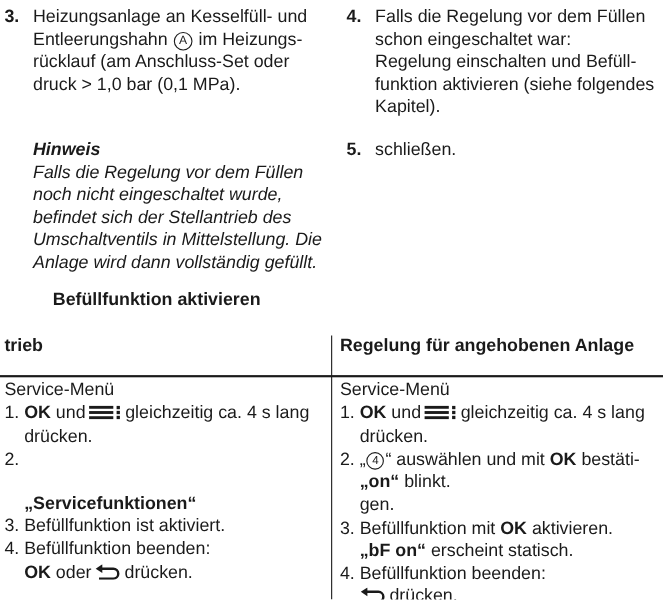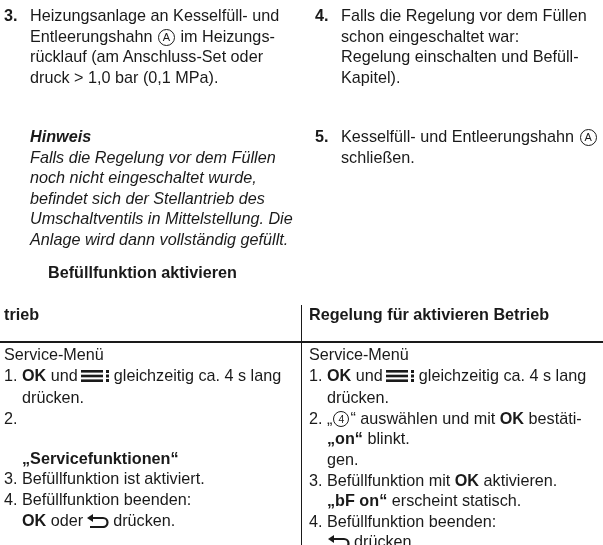--- a/index.html
+++ b/index.html
@@ -53,42 +53,42 @@
   <div class="note-body">Umschaltventils in Mittelstellung. Die</div>
   <div class="note-body">Anlage wird dann vollständig gefüllt.</div>
 </div>
 
 <div class="abs step" style="left:315px; top:5px; width:288px;">
   <span class="num">4.</span>
   <div class="txt">
     <div>Falls die Regelung vor dem Füllen</div>
     <div>schon eingeschaltet war:</div>
     <div>Regelung einschalten und Befüll-</div>
+    <div>funktion aktivieren (siehe folgendes</div>
     <div>Kapitel).</div>
   </div>
 </div>
 
 <div class="abs step" style="left:315px; top:126px; width:288px;">
   <span class="num">5.</span>
   <div class="txt">
-    <div><span>Kesselfüll- und Entleerungshahn</span> <span class="circ">A</span></div>
     <div>schließen.</div>
   </div>
 </div>
 
 <div class="abs section-title" style="left:4px; top:262px;">Befüllfunktion aktivieren</div>
 
 <div>
   <div class="vline"></div>
   <div class="hline"></div>
 
   <div class="cell th" style="left:4px; top:304px; width:295px;">
     <div>trieb</div>
   </div>
-  <div class="cell th" style="left:309px; top:304px; width:290px;">Regelung für aktivieren Betrieb</div>
+  <div class="cell th" style="left:309px; top:304px; width:290px;">Regelung für angehobenen Anlage</div>
 
   <div class="cell" style="left:4px; top:344px; width:295px;">
     <div>Service-Menü</div>
     <div class="li">
       <span class="n">1.</span>
       <div class="c">
         <div><span class="bold">OK</span> <span>und</span><span class="menu-icon"><svg width="32" height="14" viewBox="0 0 32 14">
                 <rect x="1" y="1" width="22" height="2.6" fill="#1a1a1a"></rect>
                 <rect x="1" y="5.7" width="22" height="2.6" fill="#1a1a1a"></rect>
                 <rect x="1" y="10.4" width="22" height="2.6" fill="#1a1a1a"></rect>

